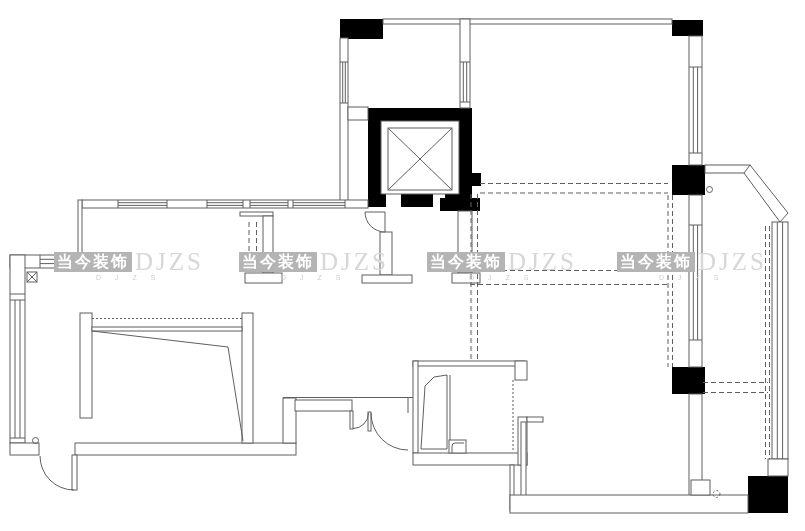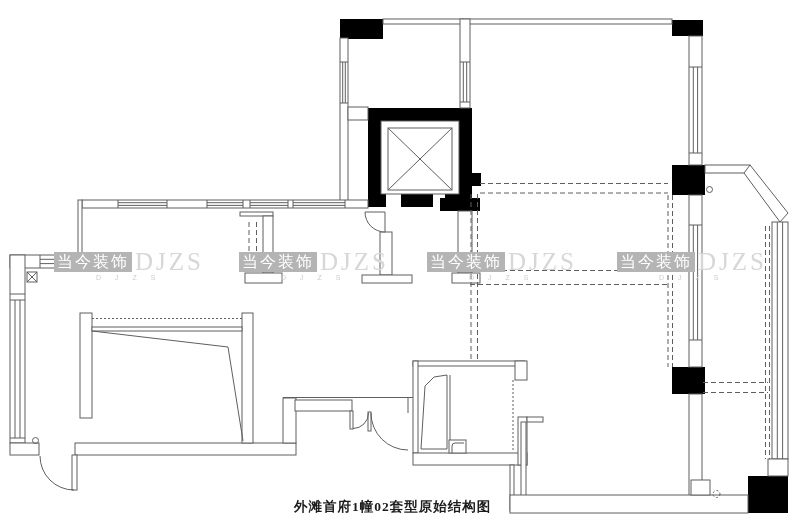--- a/index.html
+++ b/index.html
@@ -11,21 +11,21 @@
          font-family:"Liberation Sans",sans-serif;}
   svg{position:absolute;left:0;top:0;}
   .wall{fill:#ffffff;stroke:var(--line);stroke-width:1;}
   .blk{fill:var(--black);stroke:none;}
   .ln{fill:none;stroke:var(--line);stroke-width:1;}
   .lnf{fill:#ffffff;stroke:var(--line);stroke-width:1;}
   .dash{fill:none;stroke:var(--line);stroke-width:1;stroke-dasharray:5 3;}
   .dot{fill:none;stroke:var(--line);stroke-width:1;stroke-dasharray:2 2;}
   .wm{position:absolute;top:252px;height:22px;display:flex;align-items:flex-start;white-space:nowrap;}
   .wm .badge{display:inline-block;background:var(--badge);color:var(--badge-text);
-      font-weight:normal;font-size:16px;line-height:20px;padding:0 3px;letter-spacing:2px;}
+      font-weight:bold;font-size:16px;line-height:20px;padding:0 3px;letter-spacing:2px;}
   .wm .abbr{font-family:"Liberation Serif",serif;font-size:25px;line-height:20px;
       color:var(--abbr);letter-spacing:3px;margin-left:3px;text-align:center;}
   .wm .sub{position:absolute;left:42px;top:22px;font-size:7px;letter-spacing:6px;color:var(--sub);}
   #caption{position:absolute;left:0;top:498px;width:785px;text-align:center;
       font-family:"Liberation Serif",serif;font-weight:bold;font-size:13.5px;
       letter-spacing:1px;color:var(--caption);}
 </style>
 </head>
 <body>
 
@@ -182,15 +182,14 @@
     <span class="badge">当今装饰</span>
     <span class="abbr">DJZS</span>
     <span class="sub">D J Z S</span>
   </div>
   <div class="wm" style="left:617px">
     <span class="badge">当今装饰</span>
     <span class="abbr">DJZS</span>
     <span class="sub">D J Z S</span>
   </div>
 
-  <div id="caption">外滩首府1幢02套型原始结构图</div>
 
 </div>
 
 </body></html>

